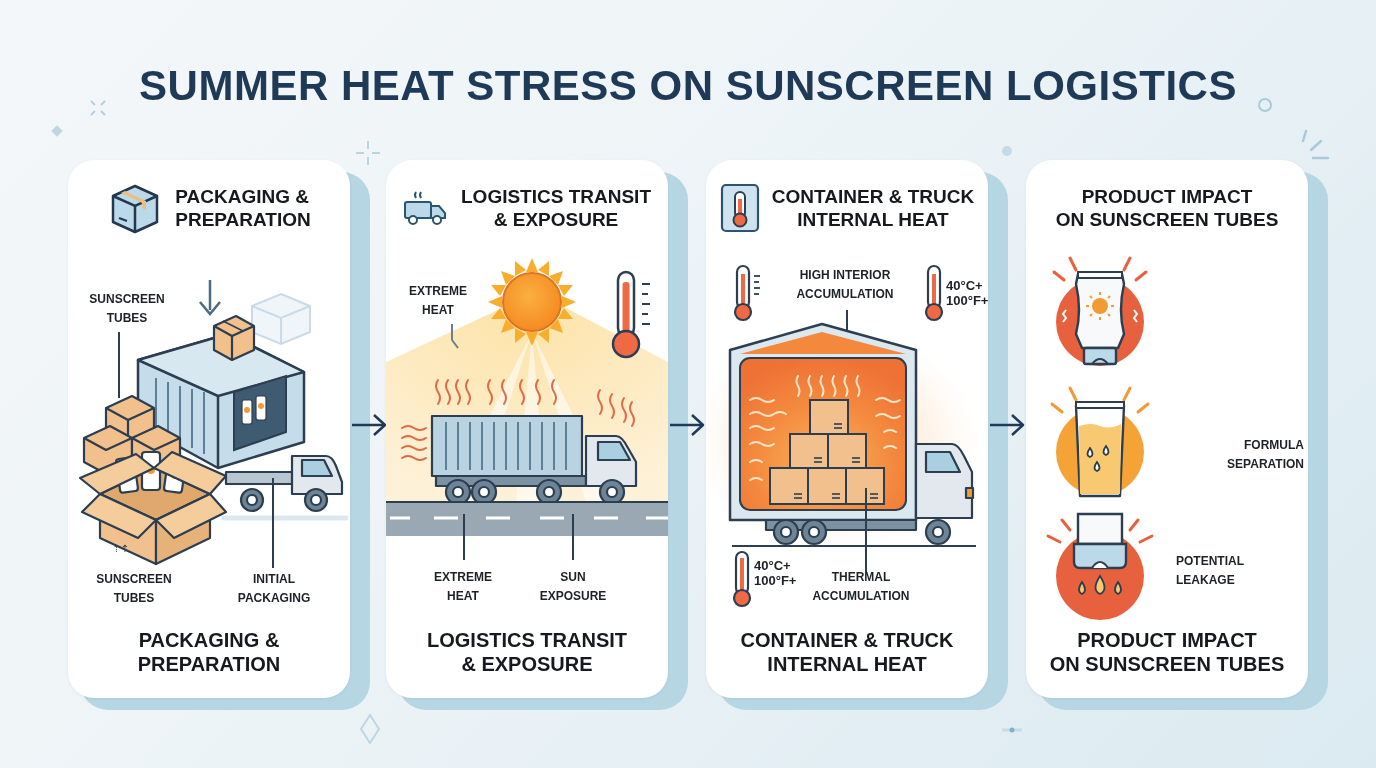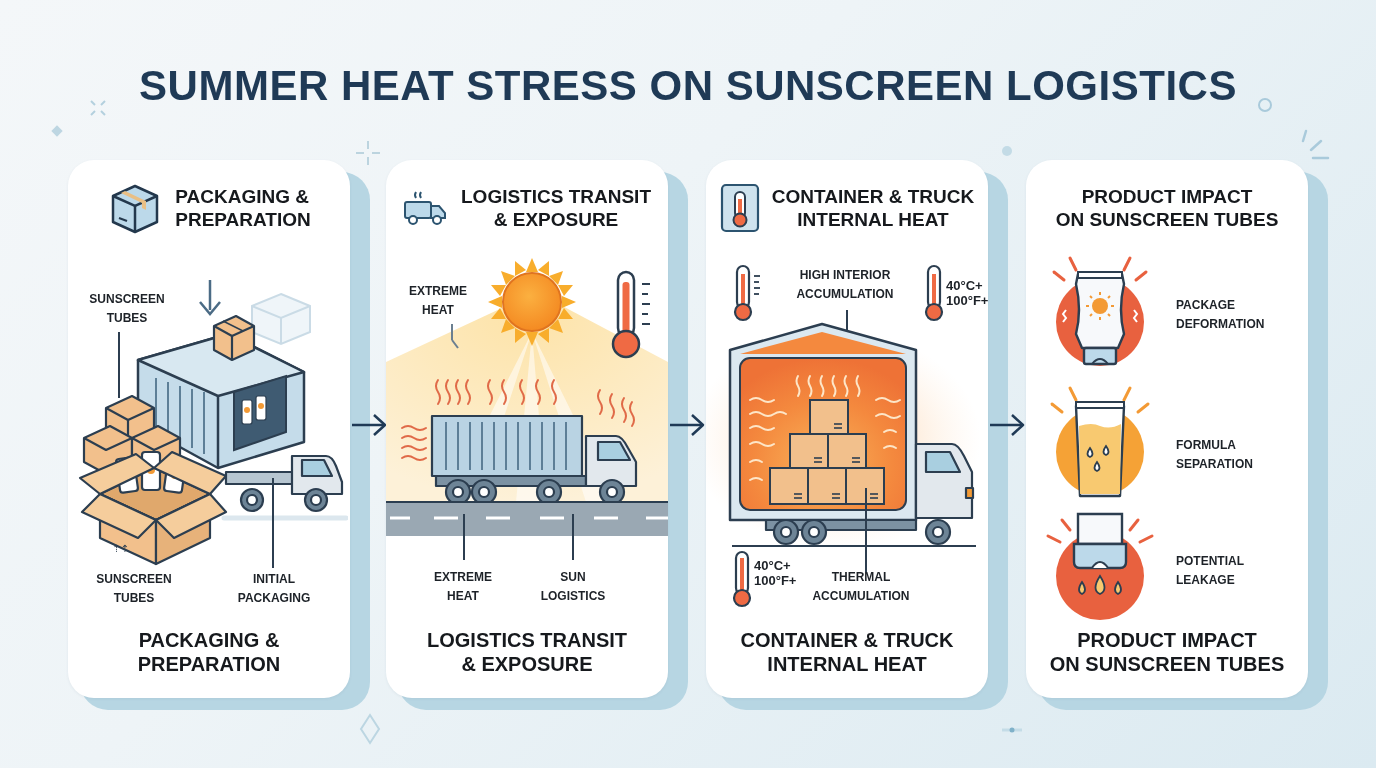--- a/index.html
+++ b/index.html
@@ -358,21 +358,21 @@
 
   <div class="leader" style="left:77px;top:354px;height:46px"></div>
   <div class="leader" style="left:186px;top:354px;height:46px"></div>
 
   <div class="lbl" style="left:24px;top:408px;width:106px">
     <div>EXTREME</div>
       <div>HEAT</div>
   </div>
   <div class="lbl" style="left:134px;top:408px;width:106px">
     <div>SUN</div>
-      <div>LOGISTICS</div>
+      <div>EXPOSURE</div>
   </div>
 
   <div class="foot">
     <div>LOGISTICS TRANSIT</div>
       <div>&amp; EXPOSURE</div>
   </div>
 </div>
 
 <svg class="arrow" style="left:668px" width="40" height="30" viewBox="0 0 40 30">
   <line x1="2" y1="15" x2="34" y2="15" stroke="#1f3a56" stroke-width="2.5"></line>
@@ -548,43 +548,39 @@
           <line x1="8" y1="8" x2="10" y2="10"></line>
           <line x1="-10" y1="10" x2="-8" y2="8"></line>
           <line x1="10" y1="-10" x2="8" y2="-8"></line>
         </g>
     </g>
     <g stroke="#fff" stroke-width="2" fill="none">
         <path d="M24 60 l-3 4 l3 4 l-3 4"></path>
         <path d="M92 60 l3 4 l-3 4 l3 4"></path>
       </g>
   </svg>
-  <div class="lbl" style="left:150px;top:136px;width:128px;text-align:left">
-    <div>PACKAGE</div>
-      <div>DEFORMATION</div>
-  </div>
 
   <svg style="position:absolute;left:16px;top:222px" width="116" height="118" viewBox="0 0 116 118">
     <g stroke="#f39a35" stroke-width="3" stroke-linecap="round">
       <line x1="10" y1="22" x2="20" y2="30"></line>
         <line x1="28" y1="6" x2="34" y2="18"></line>
       <line x1="106" y1="22" x2="96" y2="30"></line>
         <line x1="88" y1="6" x2="82" y2="18"></line>
     </g>
     <circle cx="58" cy="70" r="44" fill="#f5a236"></circle>
     <path d="M34 24 L82 24 L78 114 L38 114 Z" fill="#fff" stroke="#2c3e50" stroke-width="2.4" stroke-linejoin="round"></path>
     <rect x="34" y="20" width="48" height="6" fill="#fff" stroke="#2c3e50" stroke-width="2"></rect>
     <path d="M37 44 Q50 40 58 44 Q68 48 79 42 L78 112 L38 112 Z" fill="#f8c970"></path>
     <g fill="#fff" stroke="#2c3e50" stroke-width="1.8">
       <path d="M48 66 q-5 7 0 9 q5 -2 0 -9 z"></path>
         <path d="M64 64 q-5 7 0 9 q5 -2 0 -9 z"></path>
       <path d="M55 80 q-5 7 0 9 q5 -2 0 -9 z"></path>
     </g>
   </svg>
-  <div class="lbl" style="left:150px;top:276px;width:128px;text-align:left">
+  <div class="lbl" style="left:150px;top:276px;width:128px;text-align:right">
     <div>FORMULA</div>
       <div>SEPARATION</div>
   </div>
 
   <svg style="position:absolute;left:16px;top:350px" width="116" height="118" viewBox="0 0 116 118">
     <g stroke="#e8613f" stroke-width="3" stroke-linecap="round">
       <line x1="6" y1="26" x2="18" y2="32"></line>
         <line x1="20" y1="10" x2="28" y2="20"></line>
       <line x1="110" y1="26" x2="98" y2="32"></line>
         <line x1="96" y1="10" x2="88" y2="20"></line>

